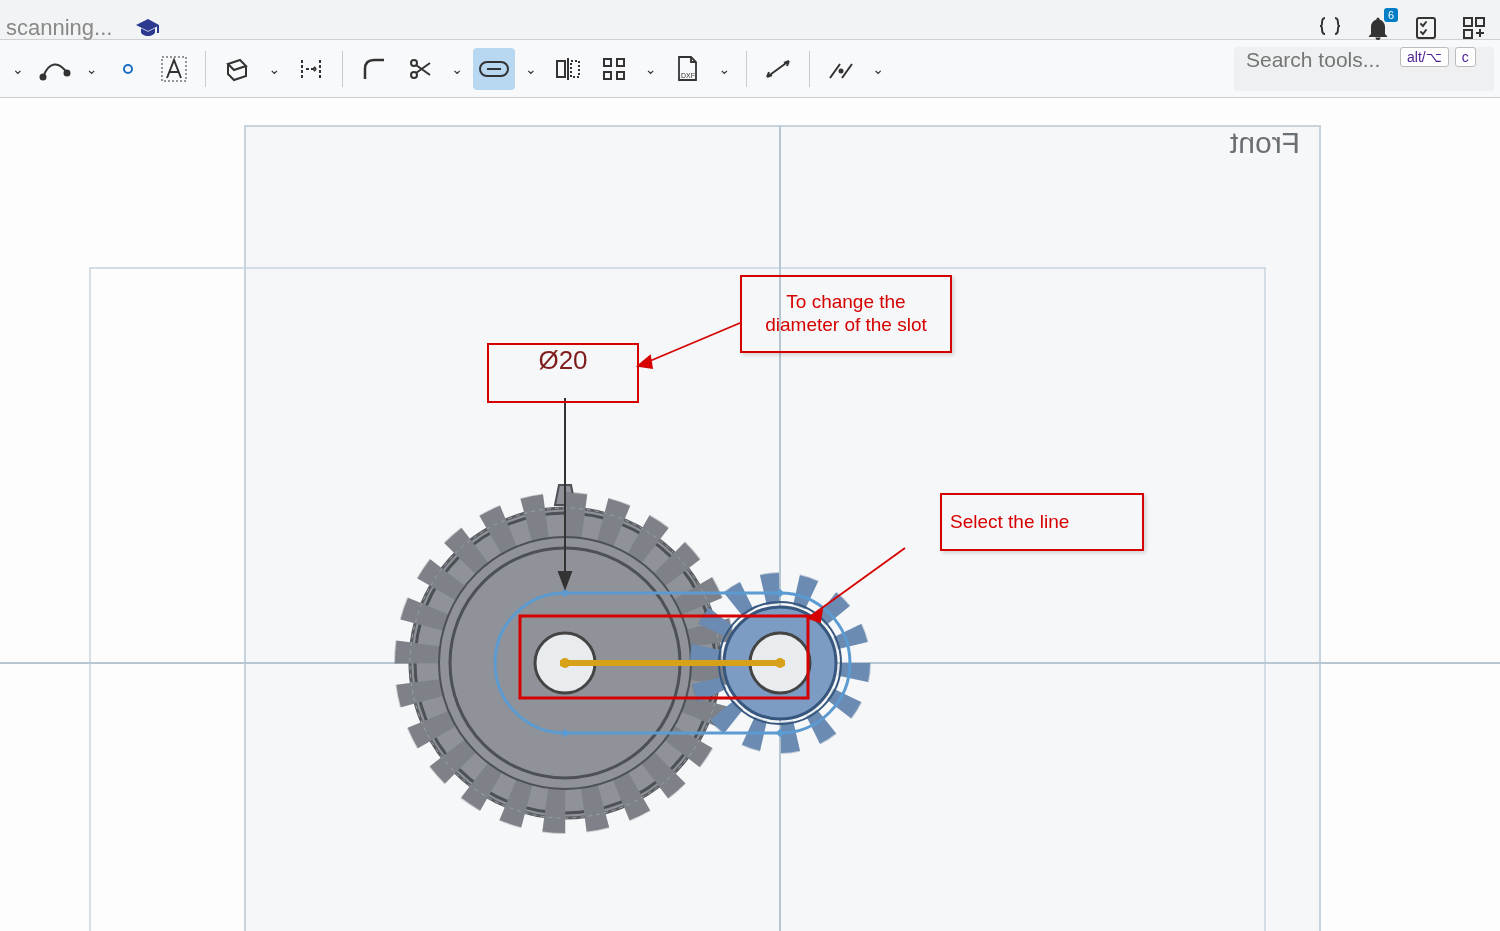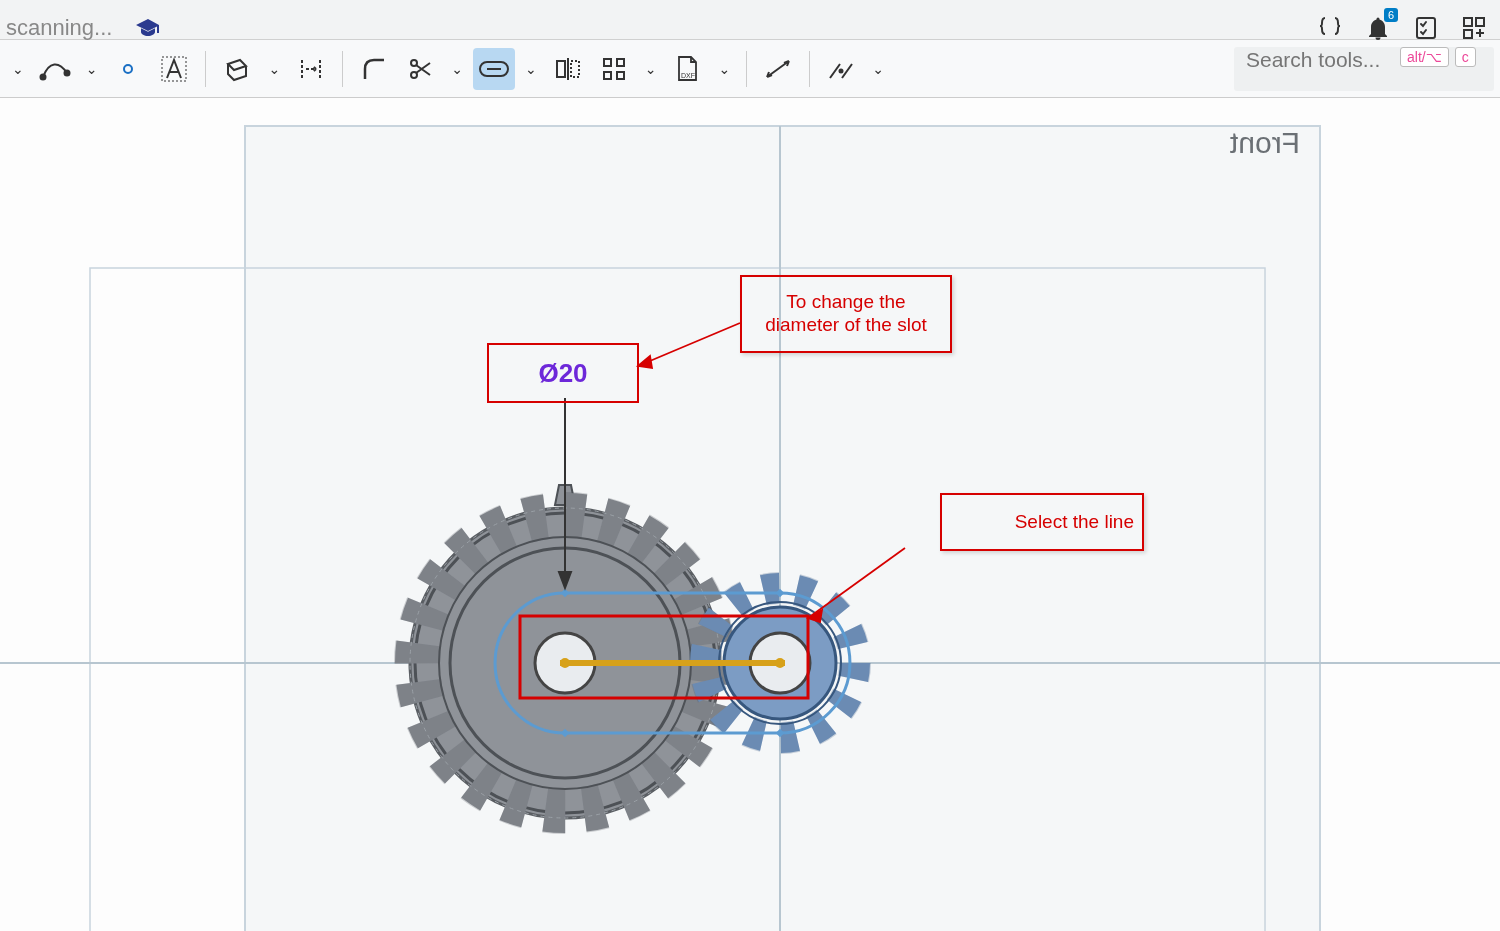--- a/index.html
+++ b/index.html
@@ -61,21 +61,21 @@
     display:flex; align-items:flex-start;
     background:#eef0f1; height:44px; border-radius:3px;
     padding:0 10px; gap:6px; min-width:260px;
   }
   .search-tools input {
     border:none; background:transparent; outline:none;
     font-size:21px; color:#555; width:150px;
   }
   .kbd {
     border:1px solid #bbb; background:#fff; border-radius:3px;
-    padding:1px 6px; font-size:14px; color:#ec4899;
+    padding:1px 6px; font-size:14px; color:#4c1d95;
     font-family:inherit;
   }
 
   
   .confirm-panel {
     position:absolute; top:108px; left:0;
     width:80px; background:#fff;
     box-shadow: 2px 4px 10px rgba(0,0,0,0.15);
     border:1px solid #e4e4e4;
   }
@@ -109,33 +109,32 @@
     background:#fdfdfd;
   }
 
   
   .ann-box {
     position:absolute;
     border:2px solid #d60000;
     background:rgba(255,255,255,0.0);
     color:#d60000;
     font-size:19px;
-    display:flex; align-items:center; justify-content:flex-end;
+    display:flex; align-items:center; justify-content:flex-start;
     text-align:center;
     box-shadow: 2px 2px 4px rgba(0,0,0,0.15);
     padding:4px 8px;
     line-height:1.2;
   }
   .dim-box {
     position:absolute;
     border:2px solid #d60000;
-    display:flex; align-items:center; justify-content:center;
-    color:#6d28d9; font-size:26px;
+    display:flex; align-items:flex-start; justify-content:center;
+    color:#7f1d1d; font-size:26px;
     background:rgba(255,255,255,0.0);
-    font-weight:bold;
   }
 
   svg.canvas-svg {
     position:absolute; top:0; left:0;
   }
 
 </style>
 </head>
 <body>
 

